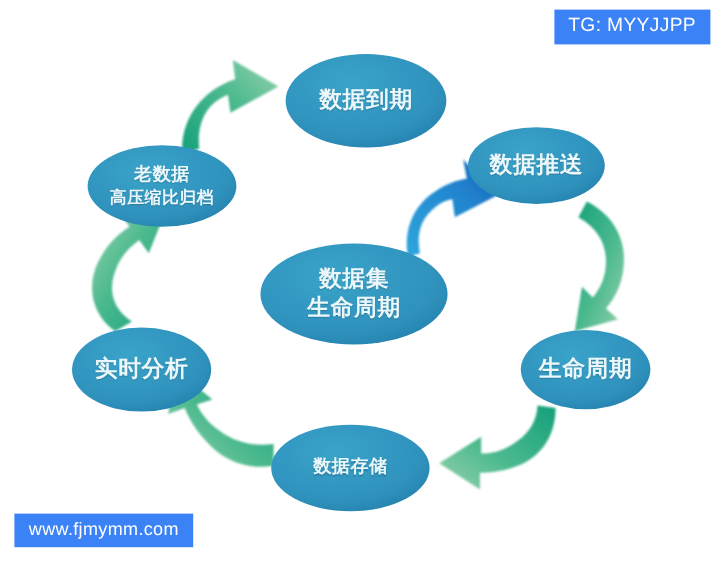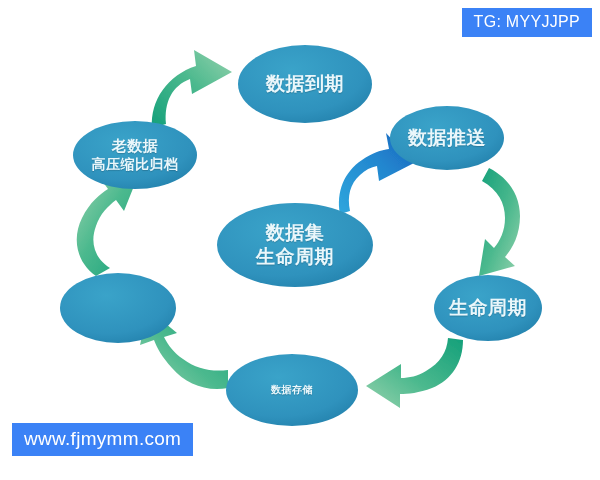--- a/index.html
+++ b/index.html
@@ -45,21 +45,21 @@
     letter-spacing: 0.3px;
     white-space: nowrap;
   }
   #watermark-top {
     right: 8px;
     top: 8px;
   }
   #watermark-bottom {
     left: 12px;
     bottom: 24px;
-    font-size: 19px;
+    font-size: 15px;
   }
 </style>
 </head>
 <body>
 
 <svg id="diagram-canvas" viewBox="0 0 600 480" xmlns="http://www.w3.org/2000/svg">
   <defs>
     <radialGradient id="nodeGrad" cx="40%" cy="32%" r="78%">
       <stop offset="0%" stop-color="#3aa3c9"></stop>
       <stop offset="70%" stop-color="#2f92bd"></stop>
@@ -186,24 +186,25 @@
 
 <div class="node-label" style="left:447px; top:138px;">
   <span class="ln">数据推送</span>
 </div>
 
 <div class="node-label" style="left:488px; top:308px;">
   <span class="ln">生命周期</span>
 </div>
 
 <div class="node-label small" style="left:292px; top:390px;">
-  <span class="ln" style="font-size:10px;">数据存储</span>
+  <span class="ln" style="font-size:15px;">数据存储</span>
 </div>
 
 <div class="node-label" style="left:118px; top:308px;">
+  <span class="ln">实时分析</span>
 </div>
 
 <div class="node-label small" style="left:135px; top:155px;">
   <span class="ln" style="font-size:15px;">老数据</span>
   <span class="ln">高压缩比归档</span>
 </div>
 
 <div class="node-label" style="left:295px; top:245px;">
   <span class="ln">数据集</span>
   <span class="ln">生命周期</span>

